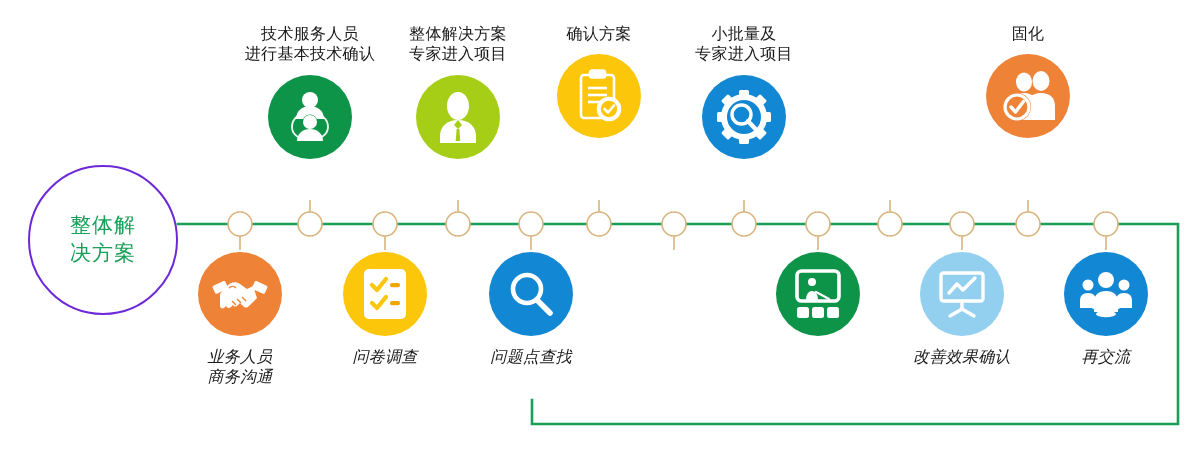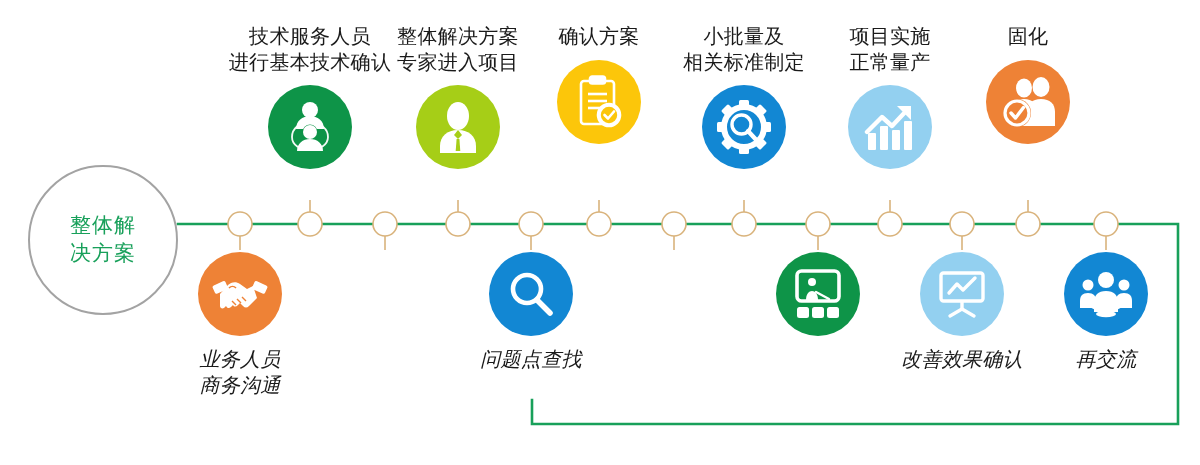--- a/index.html
+++ b/index.html
@@ -31,21 +31,21 @@
     pointer-events: none;
   }
   
   .hub {
     position: absolute;
     left: 28px;
     top: 165px;
     width: 150px;
     height: 150px;
     border-radius: 50%;
-    border: 2px solid #a3a3a3;
+    border: 2px solid #6d28d9;
     box-sizing: border-box;
     display: flex;
     flex-direction: column;
     align-items: center;
     justify-content: center;
     line-height: 1.32;
     color: #18a05a;
     font-size: 21px;
     letter-spacing: 1px;
   }
@@ -55,21 +55,21 @@
     width: 170px;
     margin-left: -85px;
     display: flex;
     flex-direction: column;
     align-items: center;
   }
   .node.top   { top: 24px; }
   .node.bottom{ top: 252px; }
 
   .node .label {
-    font-size: 20px;
+    font-size: 16px;
     line-height: 1.28;
     text-align: center;
     white-space: pre-line;
     letter-spacing: 0.3px;
   }
   .node.top .label    { order: 1; margin-bottom: 10px; }
   .node.top .disc     { order: 2; }
   .node.bottom .disc  { order: 1; }
   .node.bottom .label { order: 2; margin-top: 11px; font-style: italic; }
 
@@ -169,55 +169,41 @@
         <ellipse cx="25" cy="17" rx="11" ry="14"></ellipse>
         <path d="M25 31c-11 0-18 6.5-18 16v7h36v-7c0-9.5-7-16-18-16z"></path>
         <path d="M25 31l-4 5 4 4 4-4z" fill="#a6ce17"></path>
         <path d="M23.6 40h2.8l0.9 12h-4.6z" fill="#a6ce17"></path>
       </svg>
     </div>
   </div>
 
   <div class="node top" style="left:744px">
     <div class="label">小批量及
-相关标准制定</div>
+专家进入项目</div>
     <div class="disc" style="background:#1287d3">
       <svg width="56" height="56" viewBox="0 0 56 56">
         <g fill="#fff">
           <rect x="23" y="1" width="10" height="10" rx="1.5"></rect>
           <rect x="23" y="45" width="10" height="10" rx="1.5"></rect>
           <rect x="1" y="23" width="10" height="10" rx="1.5"></rect>
           <rect x="45" y="23" width="10" height="10" rx="1.5"></rect>
           <rect x="7" y="7" width="10" height="10" rx="1.5" transform="rotate(-45 12 12)"></rect>
           <rect x="39" y="7" width="10" height="10" rx="1.5" transform="rotate(45 44 12)"></rect>
           <rect x="7" y="39" width="10" height="10" rx="1.5" transform="rotate(45 12 44)"></rect>
           <rect x="39" y="39" width="10" height="10" rx="1.5" transform="rotate(-45 44 44)"></rect>
         </g>
         <circle cx="28" cy="28" r="20" fill="none" stroke="#fff" stroke-width="6"></circle>
         <circle cx="28" cy="28" r="13" fill="#1287d3"></circle>
         <circle cx="25.5" cy="25.5" r="9.5" fill="none" stroke="#fff" stroke-width="3.4"></circle>
         <line x1="32" y1="32" x2="44" y2="45" stroke="#fff" stroke-width="4.4" stroke-linecap="round"></line>
       </svg>
     </div>
   </div>
 
-  <div class="node top" style="left:890px">
-    <div class="label">项目实施
-正常量产</div>
-    <div class="disc" style="background:#93d0f0">
-      <svg width="52" height="52" viewBox="0 0 52 52" fill="#fff">
-        <rect x="4" y="32" width="8" height="17" rx="1"></rect>
-        <rect x="16" y="25" width="8" height="24" rx="1"></rect>
-        <rect x="28" y="29" width="8" height="20" rx="1"></rect>
-        <rect x="40" y="20" width="8" height="29" rx="1"></rect>
-        <path d="M3 31 L18 16 L28 25 L44 8" fill="none" stroke="#fff" stroke-width="4.4" stroke-linecap="round" stroke-linejoin="round"></path>
-        <path d="M33 5 h14 v14 l-5-5 -4 -4z"></path>
-      </svg>
-    </div>
-  </div>
 
   <div class="node top" style="left:1028px">
     <div class="label">固化</div>
     <div class="disc" style="background:#ee8236">
       <svg width="56" height="52" viewBox="0 0 56 52" fill="#fff">
         <ellipse cx="41" cy="11" rx="8.5" ry="10"></ellipse>
         <path d="M41 23c-9 0-14 5-14 13v14h28V36c0-8-5-13-14-13z"></path>
         <ellipse cx="24" cy="12" rx="8" ry="9.5"></ellipse>
         <path d="M24 23c-8.5 0-13 5-13 12.5V50h26V35.5C37 28 32.5 23 24 23z"></path>
         <circle cx="17" cy="37" r="14" fill="#ee8236"></circle>
@@ -236,20 +222,32 @@
                  -2 2c-2 2-4 2-5 0l-2 2c-2 2-4 1-5-1l-2 2c-2 1-4 0-4-2
                  L8 22z"></path>
         <path d="M17 16c2-2 5-2 7 0" fill="none" stroke="#ee8236" stroke-width="1.6"></path>
         <path d="M20 29l4 4M25 27l4 4M30 25l4 4" stroke="#ee8236" stroke-width="1.4"></path>
       </svg>
     </div>
     <div class="label">业务人员
 商务沟通</div>
   </div>
 
+  <div class="node bottom" style="left:385px">
+    <div class="disc" style="background:#fcc60a">
+      <svg width="46" height="54" viewBox="0 0 46 54">
+        <rect x="2" y="2" width="42" height="50" rx="5" fill="#fff"></rect>
+        <polyline points="10,18 15,23 24,12" fill="none" stroke="#fcc60a" stroke-width="4.2" stroke-linecap="round" stroke-linejoin="round"></polyline>
+        <rect x="28" y="16" width="10" height="4.2" rx="2" fill="#f0a500"></rect>
+        <polyline points="10,36 15,41 24,30" fill="none" stroke="#fcc60a" stroke-width="4.2" stroke-linecap="round" stroke-linejoin="round"></polyline>
+        <rect x="28" y="34" width="10" height="4.2" rx="2" fill="#f0a500"></rect>
+      </svg>
+    </div>
+    <div class="label">问卷调查</div>
+  </div>
 
   <div class="node bottom" style="left:531px">
     <div class="disc" style="background:#1287d3">
       <svg width="50" height="50" viewBox="0 0 50 50" fill="none" stroke="#fff">
         <circle cx="21" cy="20" r="14" stroke-width="4.6"></circle>
         <line x1="31" y1="31" x2="44" y2="44" stroke-width="5.6" stroke-linecap="round"></line>
       </svg>
     </div>
     <div class="label">问题点查找</div>
   </div>

